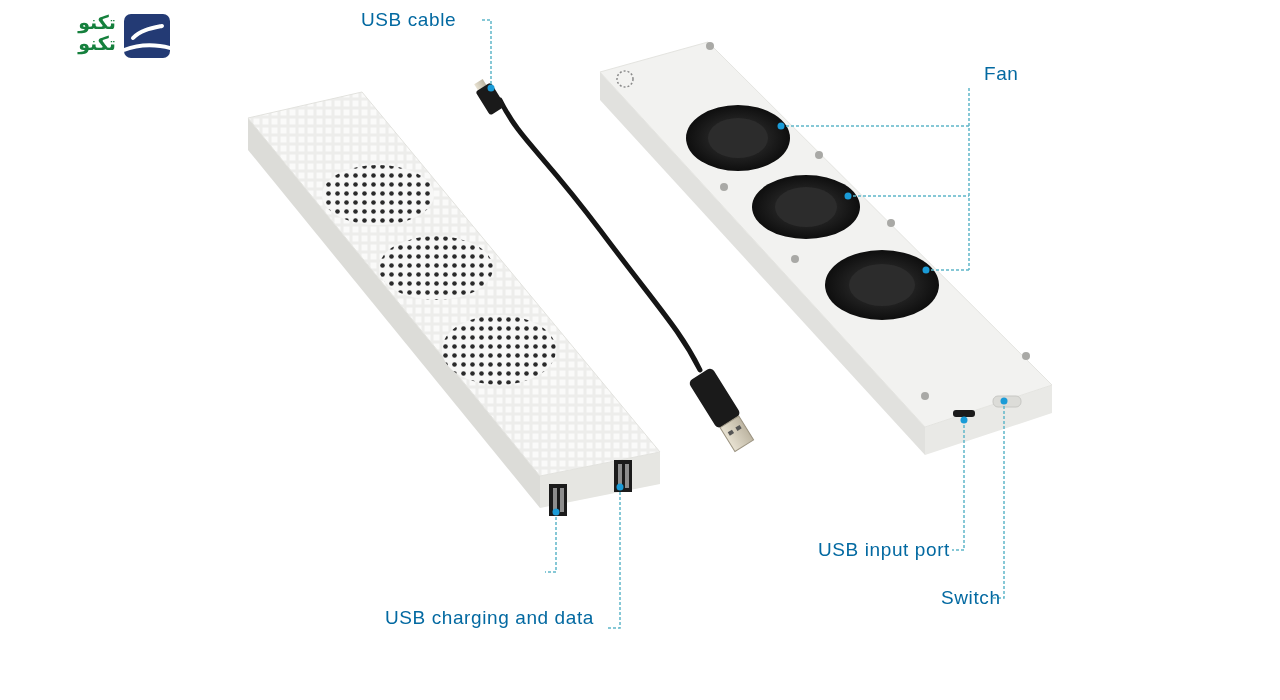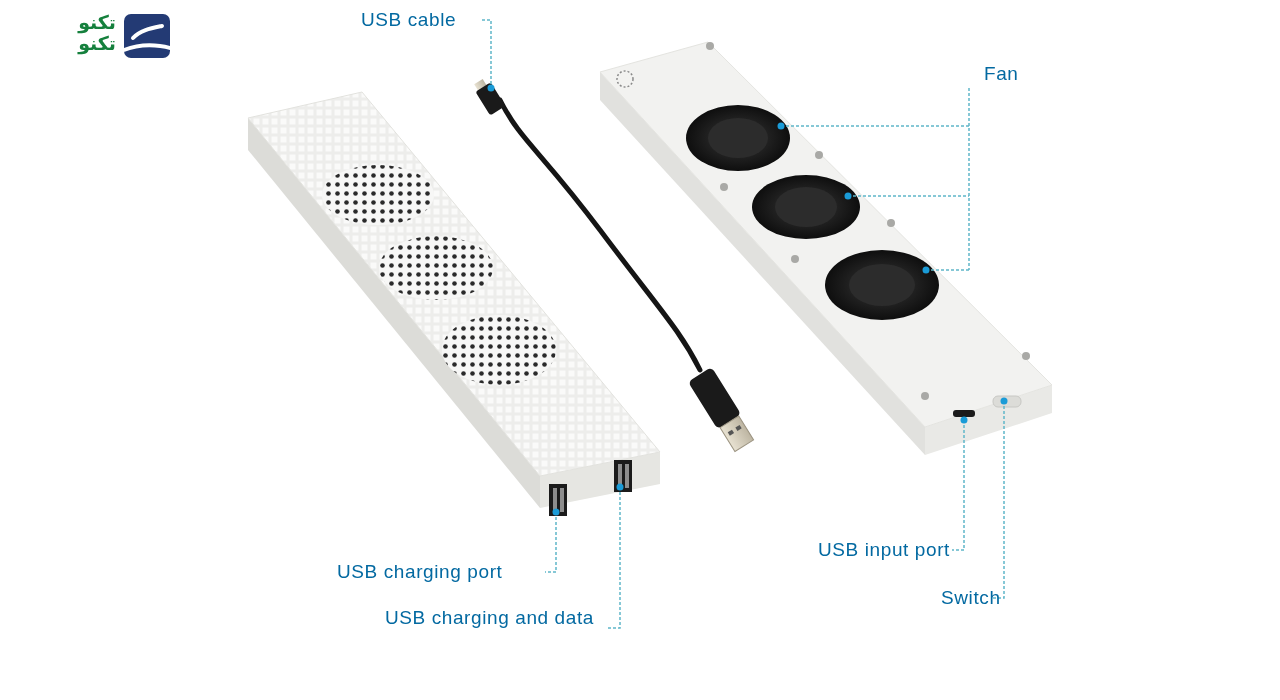--- a/index.html
+++ b/index.html
@@ -169,19 +169,18 @@
       <circle cx="926" cy="270" r="3.5"></circle>
       <circle cx="556" cy="512" r="3.5"></circle>
       <circle cx="620" cy="487" r="3.5"></circle>
       <circle cx="964" cy="420" r="3.5"></circle>
       <circle cx="1004" cy="401" r="3.5"></circle>
     </g>
   </svg>
 
   <div class="label" style="left:361px; top:9px;">USB cable</div>
   <div class="label" style="left:984px; top:63px;">Fan</div>
-  <div class="label" style="left:337px; top:561px;">USB charging port</div>
   <div class="label right" style="right:686px; top:607px;">
     <div>USB charging and data</div>
   </div>
   <div class="label" style="left:790px; top:539px;margin-left:28px;">USB input port</div>
   <div class="label" style="left:941px; top:587px;">Switch</div>
 </div>
 
 </body></html>

